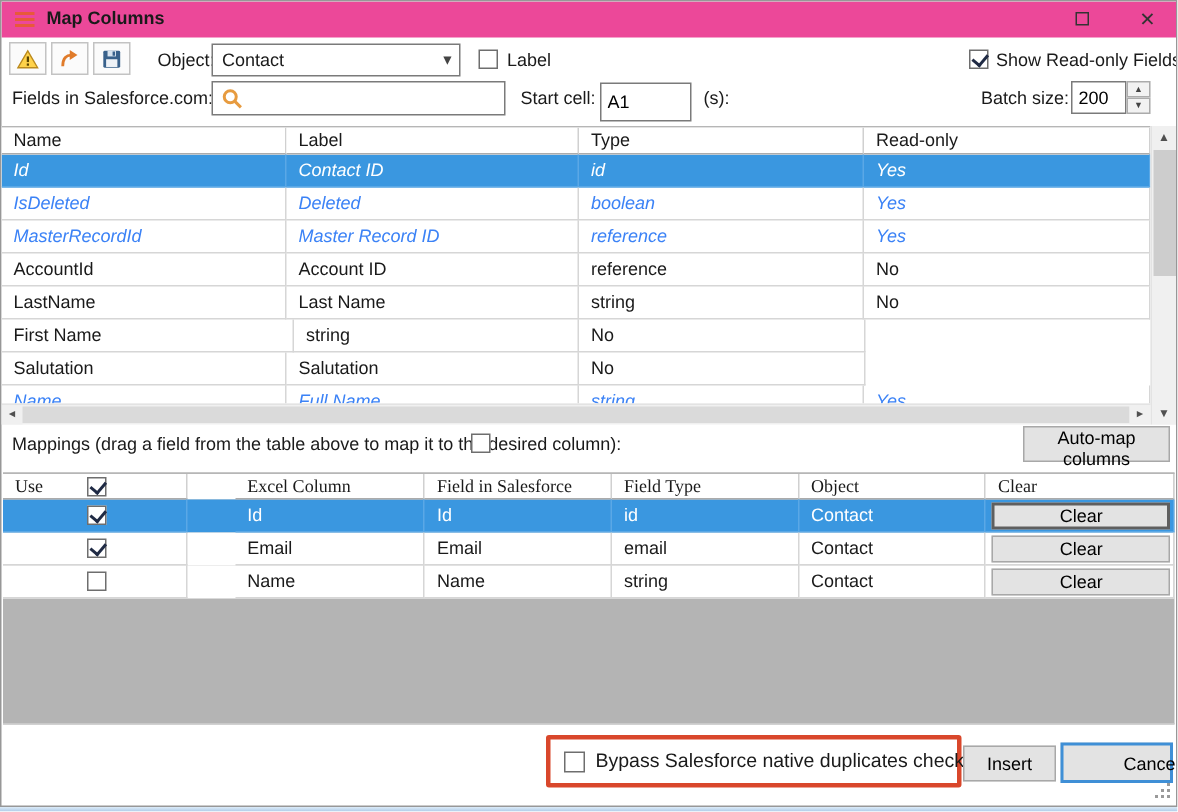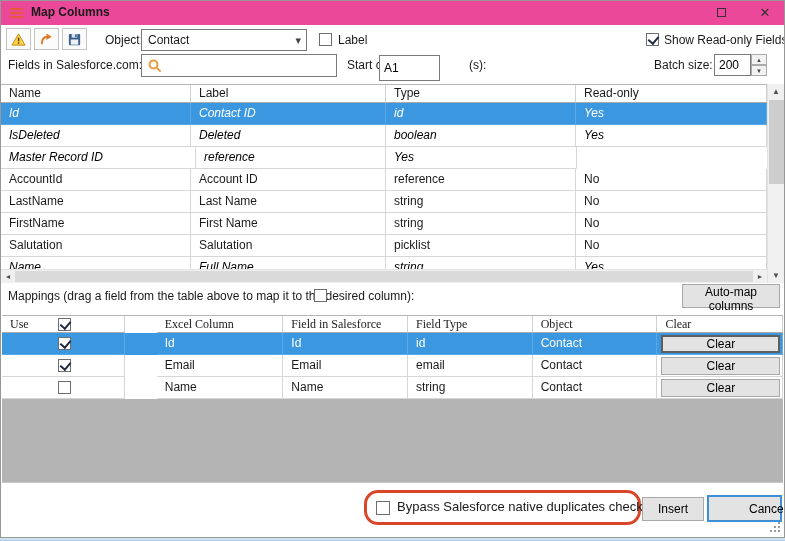--- a/index.html
+++ b/index.html
@@ -31,21 +31,21 @@
   .searchbox input { position: absolute; left: 26px; top: 1px; width: 166px; height: 19px; border: none; outline: none; font: 12px "Liberation Sans", sans-serif; }
   .spin-arrows { position: absolute; left: 750px; top: 53px; width: 16px; height: 22px; }
   .spin-btn { width: 16px; height: 11px; border: 1px solid #ababab; background: #f2f2f2; font-size: 6px; line-height: 8px; text-align: center; color: #444; padding: 0; display: block; }
 
   
   .fgrid { position: absolute; left: 0; top: 83px; width: 766px; height: 185px; overflow: hidden; border-top: 1px solid #b6b6b6; background: #fff; }
   .fhead, .frow { display: flex; }
   .fhc { height: 18px; line-height: 17px; padding-left: 8px; border-right: 1px solid #d0d0d0; border-bottom: 1px solid #ababab; background: #fff; white-space: nowrap; overflow: hidden; }
   .fc { height: 22px; line-height: 21px; padding-left: 8px; border-right: 1px solid #d6d6d6; border-bottom: 1px solid #d6d6d6; white-space: nowrap; overflow: hidden; }
   .w1 { width: 190px; } .w2 { width: 195px; } .w3 { width: 190px; } .w4 { width: 191px; }
-  .frow.ro { color: #000000; font-style: italic; }
+  .frow.ro { color: #3b82f6; font-style: italic; justify-content: center; }
   .frow.sel { background: #3a97e0; color: #fff; font-style: italic; }
   .frow.sel .fc { border-color: #5aa8e6; }
 
   
   .vscroll { position: absolute; left: 766px; top: 83px; width: 17px; height: 199px; background: #f0f0f0; border-left: 1px solid #e3e3e3; }
   .sb-arrow { position: absolute; left: 0; width: 100%; height: 15px; font-size: 8px; line-height: 15px; text-align: center; color: #505050; background: #f0f0f0; border: none; padding: 0; }
   .vscroll .up { top: 0; } .vscroll .down { bottom: 0; }
   .vthumb { position: absolute; left: 1px; top: 16px; width: 15px; height: 84px; background: #cdcdcd; }
   .hscroll { position: absolute; left: 0; top: 268px; width: 766px; height: 14px; background: #f0f0f0; border-top: 1px solid #e3e3e3; }
   .hscroll .left { position: absolute; left: 0; top: 0; width: 14px; height: 100%; font-size: 7px; line-height: 13px; text-align: center; color: #505050; background: #f0f0f0; border: none; padding: 0; }
@@ -61,21 +61,21 @@
   .mc { height: 22px; line-height: 21px; padding-left: 8px; border-right: 1px solid #d6d6d6; border-bottom: 1px solid #d6d6d6; position: relative; white-space: nowrap; overflow: hidden; }
   .m1 { width: 128px; } .m2 { width: 132px; margin-left: 32px; } .m3 { width: 130px; } .m4 { width: 130px; } .m5 { width: 130px; } .m6 { width: 131px; }
   .mrow.sel { background: #3a97e0; color: #fff; }
   .mrow.sel .mc { border-color: #5aa8e6; }
   .mhc .checkbox, .mc .checkbox { left: 56px; top: 4px; }
   .mhc .checkbox { top: 2px; }
   .clear-btn { position: absolute; left: 4px; top: 2px; width: 119px; height: 18px; line-height: 15px; }
   .clear-btn.focused { border: 2px solid #5f5f5f; }
 
   
-  .hl-box { position: absolute; left: 363px; top: 489px; width: 277px; height: 35px; border: 3px solid #d9472b; border-radius: 14px; }
+  .hl-box { position: absolute; left: 363px; top: 489px; width: 277px; height: 35px; border: 3px solid #d9472b; border-radius: 2px; }
   .hl-box .checkbox { left: 9px; top: 8px; width: 14px; height: 14px; }
   .hl-box .lbl { left: 30px; top: 3px; font-size: 13px; }
   .insert { position: absolute; left: 641px; top: 496px; width: 62px; height: 24px; }
   .cancel { position: absolute; left: 706px; top: 494px; width: 75px; height: 27px; background: #e3e3e3; border: 2px solid #3f8fd6; font: 12px "Liberation Sans", sans-serif; padding-left: 40px; }
 
   .grip { position: absolute; right: 3px; bottom: 4px; width: 12px; height: 12px; }
   .grip::before { content: ""; position: absolute; right: 1px; bottom: 1px; width: 2px; height: 2px; background: #9a9a9a;
     box-shadow: -4px 0 #9a9a9a, -8px 0 #9a9a9a, 0 -4px #9a9a9a, -4px -4px #9a9a9a, 0 -8px #9a9a9a; }
 </style>
 </head>
@@ -128,21 +128,21 @@
 
   <span class="lbl" style="left:7px; top:53px">Fields in Salesforce.com:</span>
   <div class="searchbox">
     <svg width="16" height="16" viewBox="0 0 16 16">
       <circle cx="6.5" cy="6.5" r="4" fill="none" stroke="#e79b3f" stroke-width="2"></circle>
       <line x1="9.6" y1="9.6" x2="13.6" y2="13.6" stroke="#e79b3f" stroke-width="2"></line>
     </svg>
     <input value="" style="">
   </div>
   <span class="lbl" style="left:346px; top:53px">Start cell:</span>
-  <input class="tb" style="left: 378px; top: 54px; width: 61px; height: 26px;" value="A1">
+  <input class="tb" style="left: 399px; top: 54px; width: 61px; height: 26px;" value="A1">
   <span class="lbl" style="left:468px; top:53px">(s):</span>
   <span class="lbl" style="left:653px; top:53px">Batch size:</span>
   <input class="tb" style="left: 713px; top: 53px; width: 37px; height: 22px;" value="200">
   <span class="spin-arrows">
     <button class="spin-btn">▲</button>
     <button class="spin-btn">▼</button>
   </span>
 
   <div class="fgrid">
     <div class="fhead">
@@ -157,46 +157,45 @@
       <div class="fc w3">id</div>
       <div class="fc w4">Yes</div>
     </div>
     <div class="frow ro">
       <div class="fc w1">IsDeleted</div>
       <div class="fc w2">Deleted</div>
       <div class="fc w3">boolean</div>
       <div class="fc w4">Yes</div>
     </div>
     <div class="frow ro">
+      <div class="fc w1">MasterRecordId</div>
       <div class="fc w2">Master Record ID</div>
       <div class="fc w3">reference</div>
       <div class="fc w4">Yes</div>
     </div>
     <div class="frow">
       <div class="fc w1">AccountId</div>
       <div class="fc w2">Account ID</div>
       <div class="fc w3">reference</div>
       <div class="fc w4">No</div>
     </div>
     <div class="frow">
       <div class="fc w1">LastName</div>
       <div class="fc w2">Last Name</div>
       <div class="fc w3">string</div>
       <div class="fc w4">No</div>
     </div>
     <div class="frow">
-      <div class="fc w1">FirstName</div>
       <div class="fc w2">First Name</div>
       <div class="fc w3">string</div>
       <div class="fc w4">No</div>
     </div>
     <div class="frow">
       <div class="fc w1">Salutation</div>
       <div class="fc w2">Salutation</div>
-      <div class="fc w3">picklist</div>
       <div class="fc w4">No</div>
     </div>
     <div class="frow ro">
       <div class="fc w1">Name</div>
       <div class="fc w2">Full Name</div>
       <div class="fc w3">string</div>
       <div class="fc w4">Yes</div>
     </div>
   </div>
 

